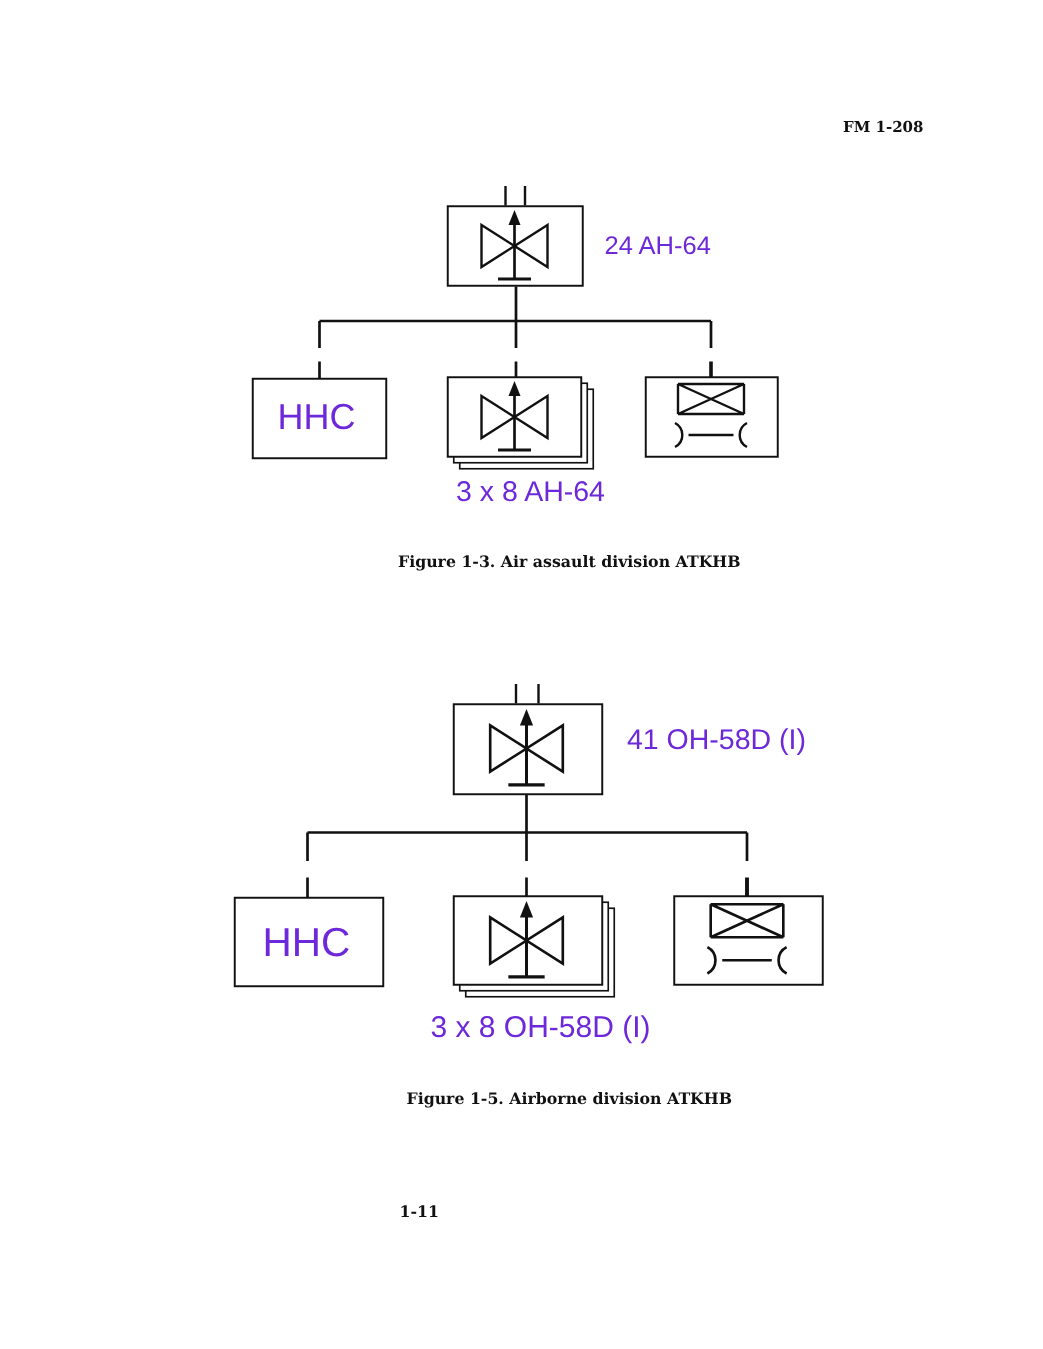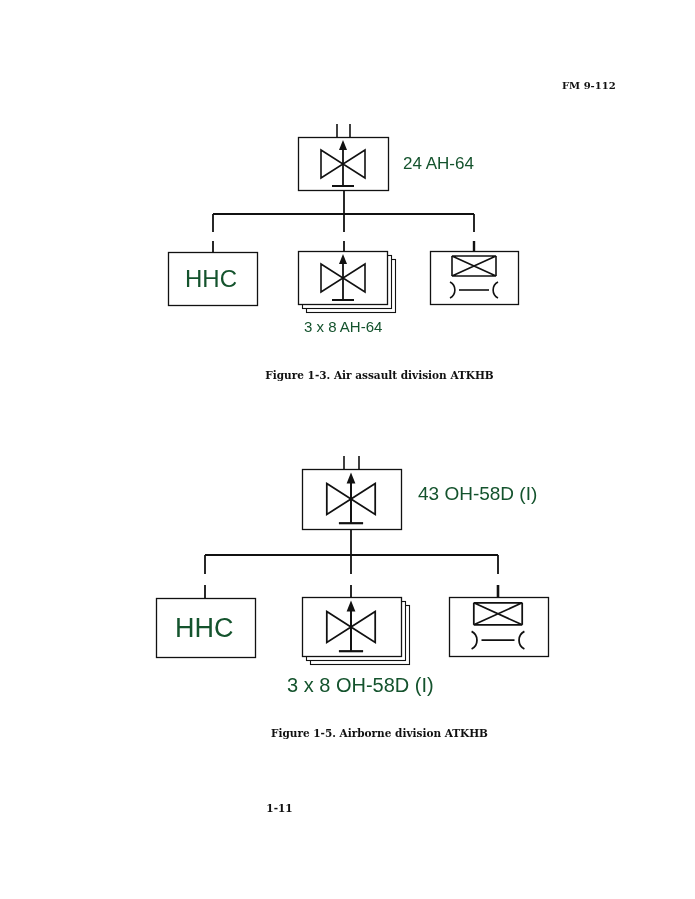--- a/index.html
+++ b/index.html
@@ -1,28 +1,28 @@
 <!DOCTYPE html>
 <html><head>
   <meta charset="utf-8">
   <style>
     html, body { margin: 0; padding: 0; background: #ffffff; }
     body { width: 695px; height: 899px; position: relative; overflow: hidden; }
     .serif { font-family: "DejaVu Serif", "Liberation Serif", serif; font-weight: bold; color: #111; }
-    .sans { font-family: "Liberation Sans", "DejaVu Sans", sans-serif; color: #14532d; }
+    .sans { font-family: "Liberation Sans", "DejaVu Sans", sans-serif; color: #6d28d9; }
     .header { position: absolute; left: 562px; top: 80px; font-size: 10px; }
     .caption { position: absolute; left: 0; width: 695px; text-align: center; font-size: 10.5px; margin-left: 32px; }
     .pagenum { position: absolute; left: 0; width: 559px; text-align: center; top: 802px; font-size: 10.5px; }
     svg.diagram { position: absolute; left: 0; top: 0; }
     .lbl { position: absolute; white-space: nowrap; }
   </style>
 </head>
 <body>
 
-<div class="header serif">FM 9-112</div>
+<div class="header serif">FM 1-208</div>
 
 <svg class="diagram" width="695" height="899" viewBox="0 0 695 899">
   <defs>
 
     <g id="attack-sym">
       <polygon points="-22,-14 0,0 -22,14" fill="none" stroke="#111" stroke-width="1.6"></polygon>
       <polygon points="22,-14 0,0 22,14" fill="none" stroke="#111" stroke-width="1.6"></polygon>
       <line x1="0" y1="22" x2="0" y2="-16" stroke="#111" stroke-width="1.8"></line>
       <polygon points="-4,-14 4,-14 0,-24" fill="#111"></polygon>
       <line x1="-11" y1="22" x2="11" y2="22" stroke="#111" stroke-width="2"></line>
@@ -88,21 +88,21 @@
       </g>
     <rect x="449.5" y="597.5" width="99" height="59" fill="#fff" stroke="#111" stroke-width="1.3"></rect>
     <g transform="translate(498 627) scale(1.1)">
         <use href="#maint-sym" x="0" y="0"></use>
       </g>
   </g>
 </svg>
 
 <div class="lbl sans" style="left:403px; top:154px; font-size:17px;">24 AH-64</div>
 <div class="lbl sans" style="left:185px; top:265px; font-size:24px;">HHC</div>
-<div class="lbl sans" style="left:304px; top:318px; font-size:15px;">3 x 8 AH-64</div>
+<div class="lbl sans" style="left:304px; top:318px; font-size:19px;">3 x 8 AH-64</div>
 <div class="caption serif" style="top:369px;">Figure 1-3.  Air assault division ATKHB</div>
 
-<div class="lbl sans" style="left:418px; top:483px; font-size:19px;">43 OH-58D (I)</div>
+<div class="lbl sans" style="left:418px; top:483px; font-size:19px;">41 OH-58D (I)</div>
 <div class="lbl sans" style="left:175px; top:613px; font-size:27px;">HHC</div>
 <div class="lbl sans" style="left:287px; top:674px; font-size:20px;">3 x 8 OH-58D (I)</div>
 <div class="caption serif" style="top:727px;">Figure 1-5.  Airborne division ATKHB</div>
 
 <div class="pagenum serif">1-11</div>
 
 </body></html>

